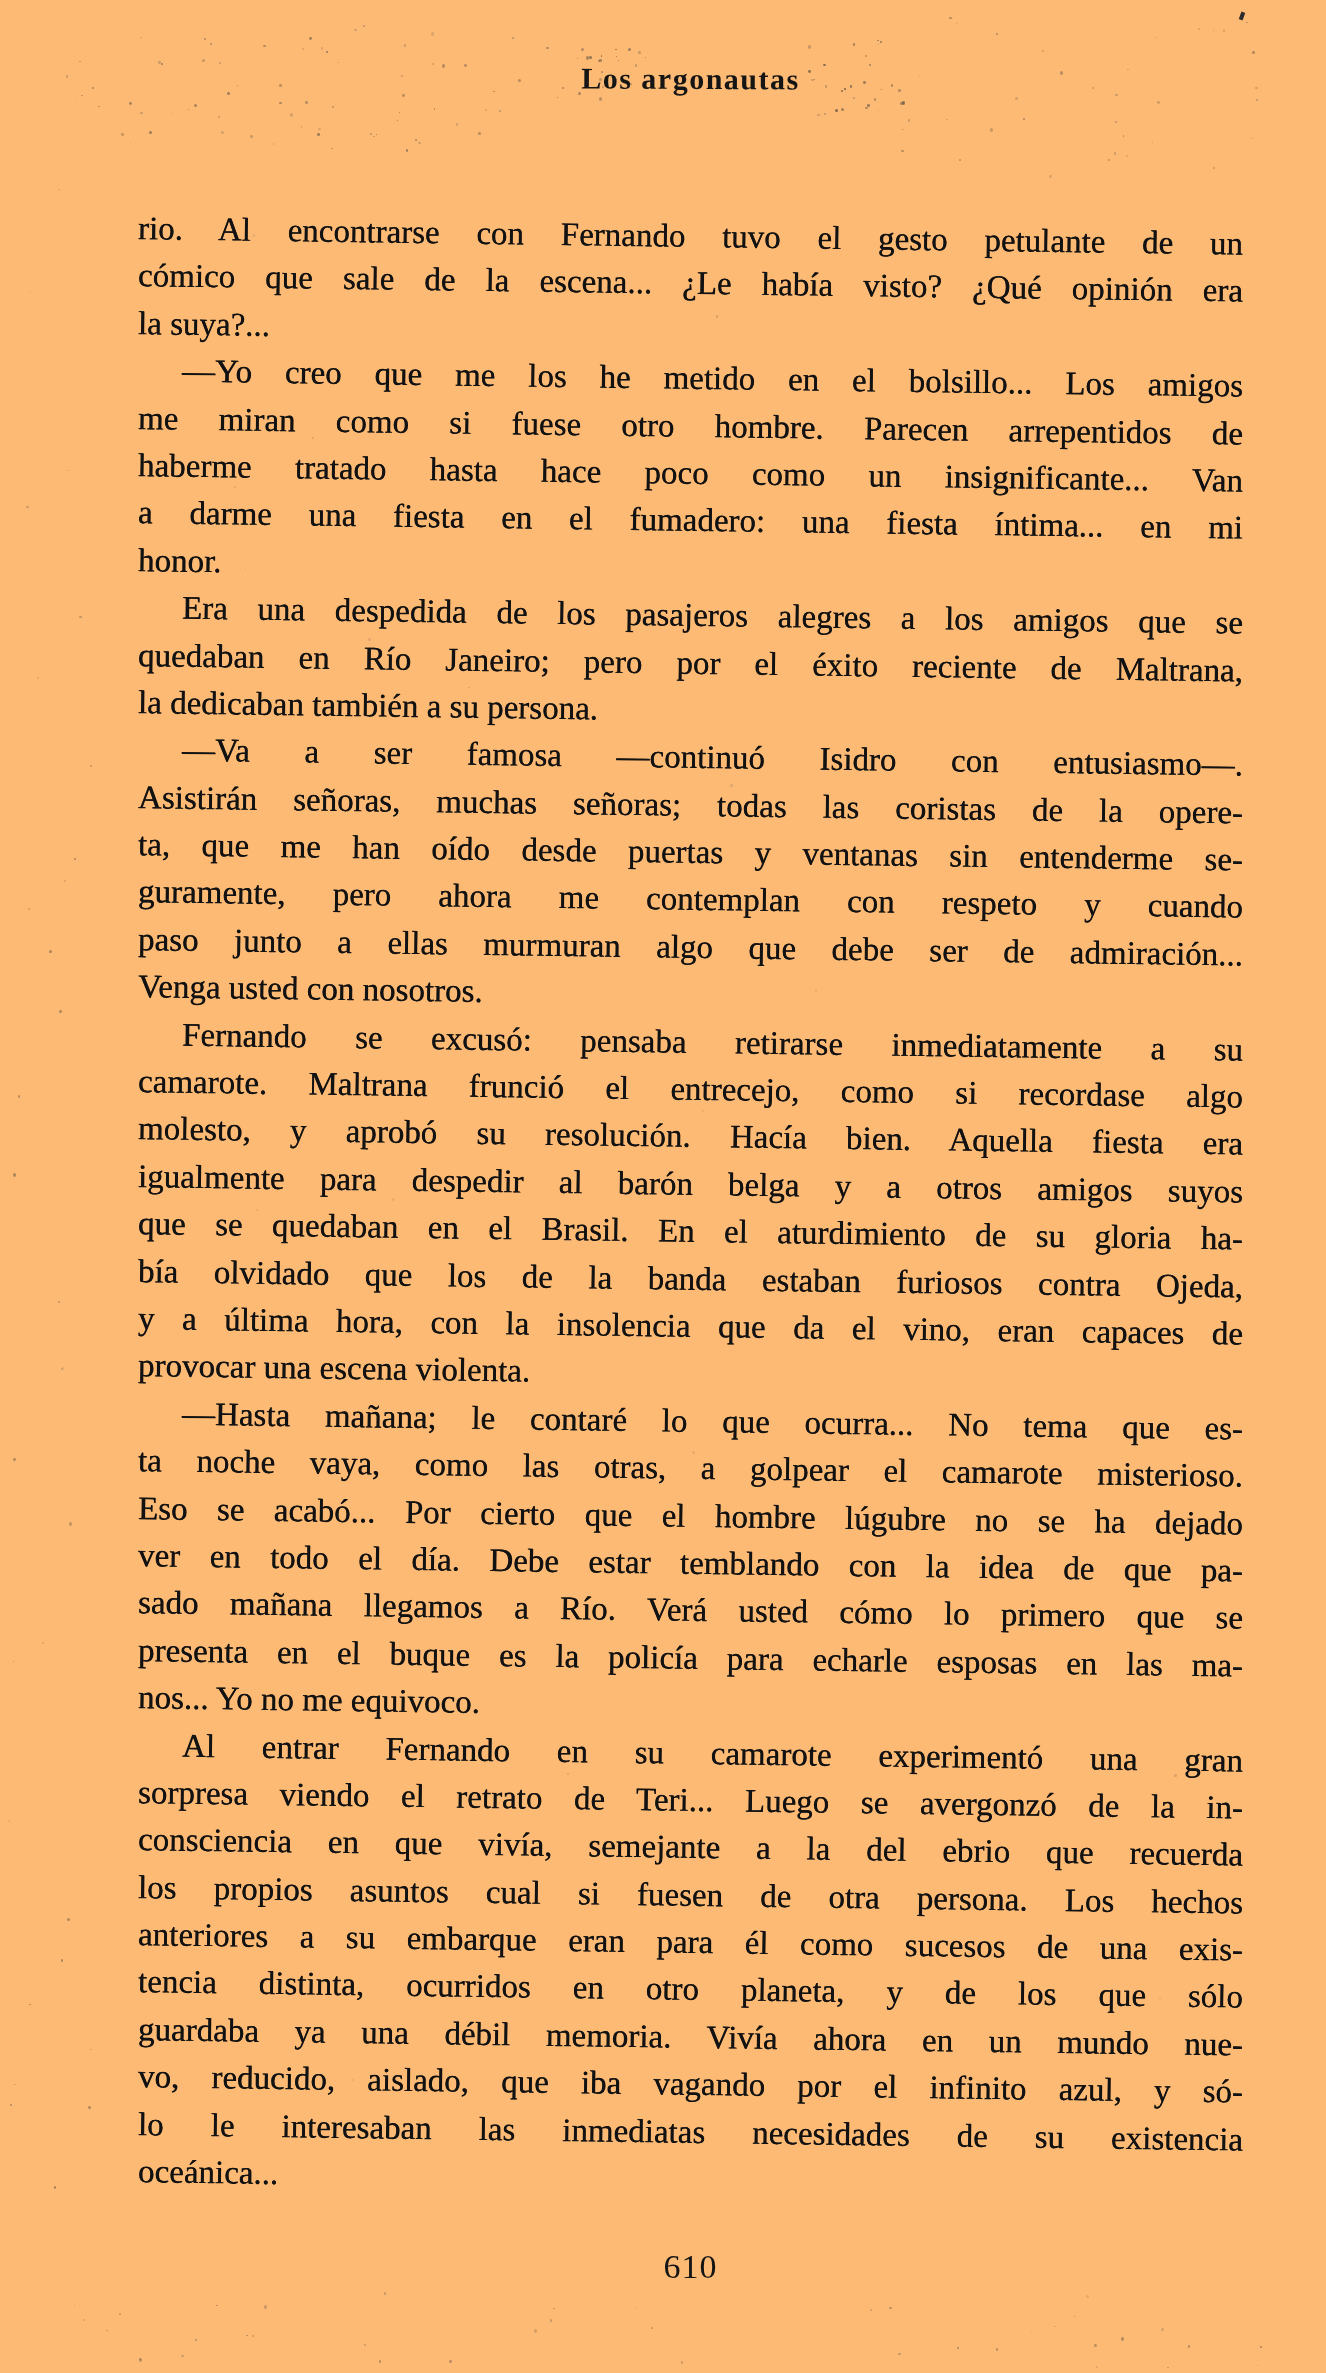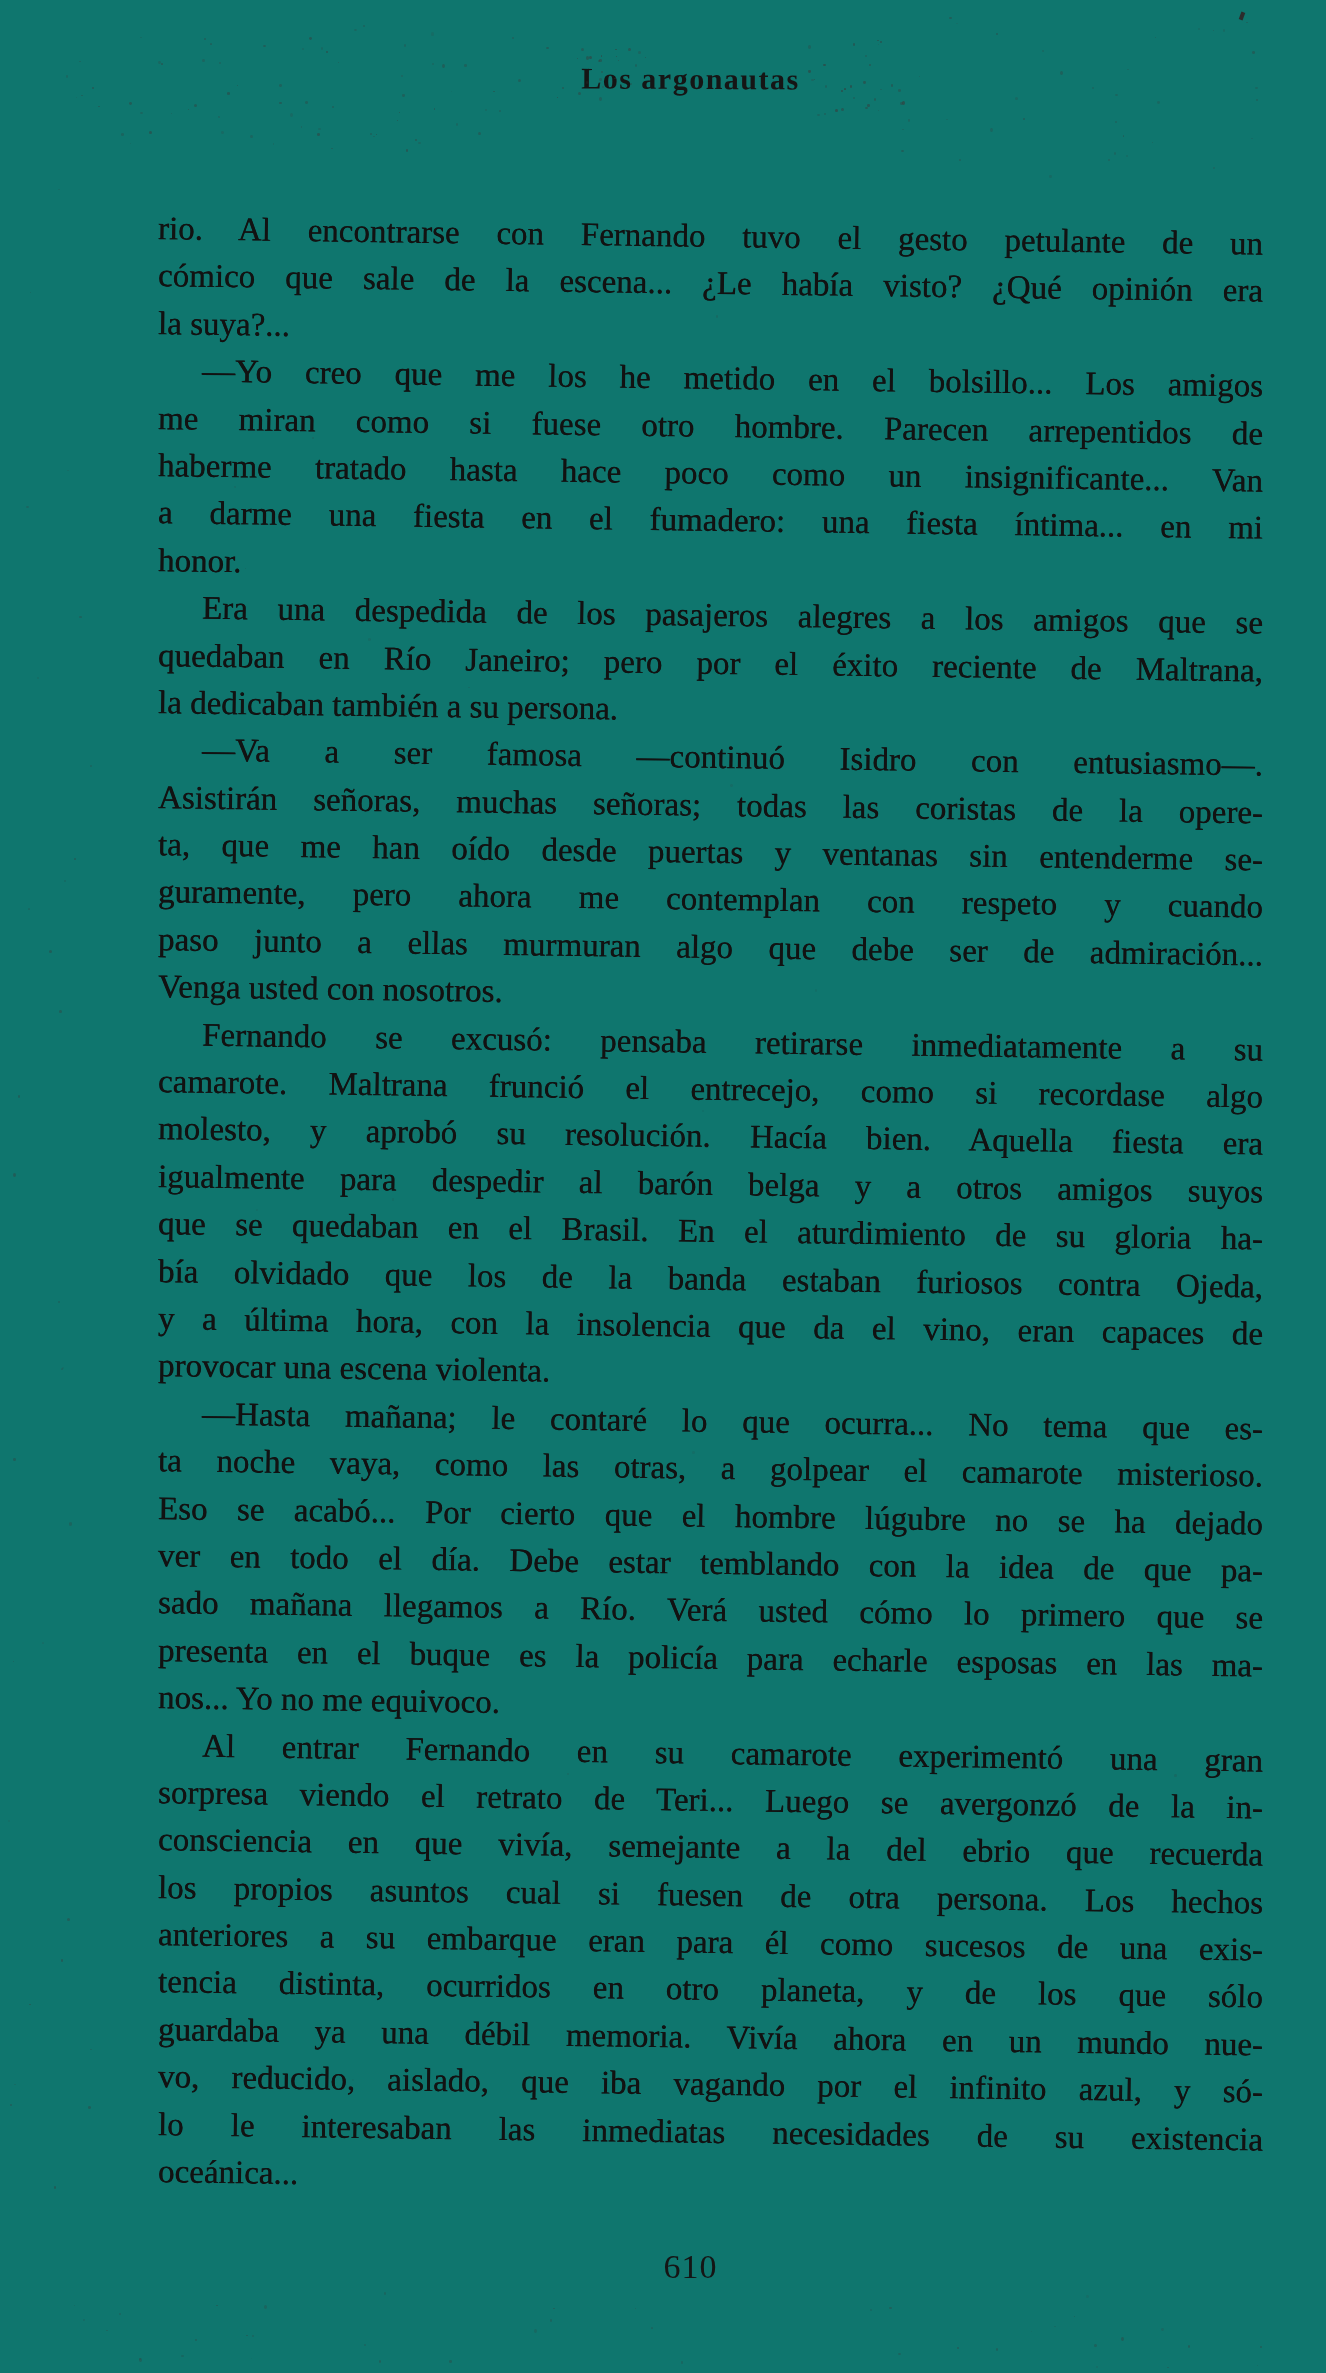--- a/index.html
+++ b/index.html
@@ -27,21 +27,20 @@
     font-weight: 600;
     letter-spacing: 1.5px;
     color: #151515;
     transform: rotate(0.25deg);
   }
   .page-text {
     position: absolute;
     left: 138px;
     top: 205px;
     width: 1105px;
-    margin-left: 20px;
   }
   .line {
     height: 47.4px;
     line-height: 47.4px;
     font-size: 33px;
     text-align: justify;
     text-align-last: justify;
     white-space: normal;
     transform: rotate(0.8deg);
     transform-origin: 0 50%;
@@ -75,21 +74,21 @@
     top: 12px;
     width: 4px;
     height: 8px;
     background: #2c2c2c;
     transform: rotate(20deg);
   }
 </style>
 </head>
 <body>
 
-<div class="page" style="color: rgb(18, 18, 18); background: #0f766e;">
+<div class="page" style="color: rgb(18, 18, 18); background: #fdba74;">
   <div class="running-head">Los argonautas</div>
 
   <div class="page-text">
       <div class="line">rio. Al encontrarse con Fernando tuvo el gesto petulante de un</div>
       <div class="line">cómico que sale de la escena... ¿Le había visto? ¿Qué opinión era</div>
       <div class="line last">la suya?...</div>
       <div class="line indent">—Yo creo que me los he metido en el bolsillo... Los amigos</div>
       <div class="line">me miran como si fuese otro hombre. Parecen arrepentidos de</div>
       <div class="line">haberme tratado hasta hace poco como un insignificante... Van</div>
       <div class="line">a darme una fiesta en el fumadero: una fiesta íntima... en mi</div>

